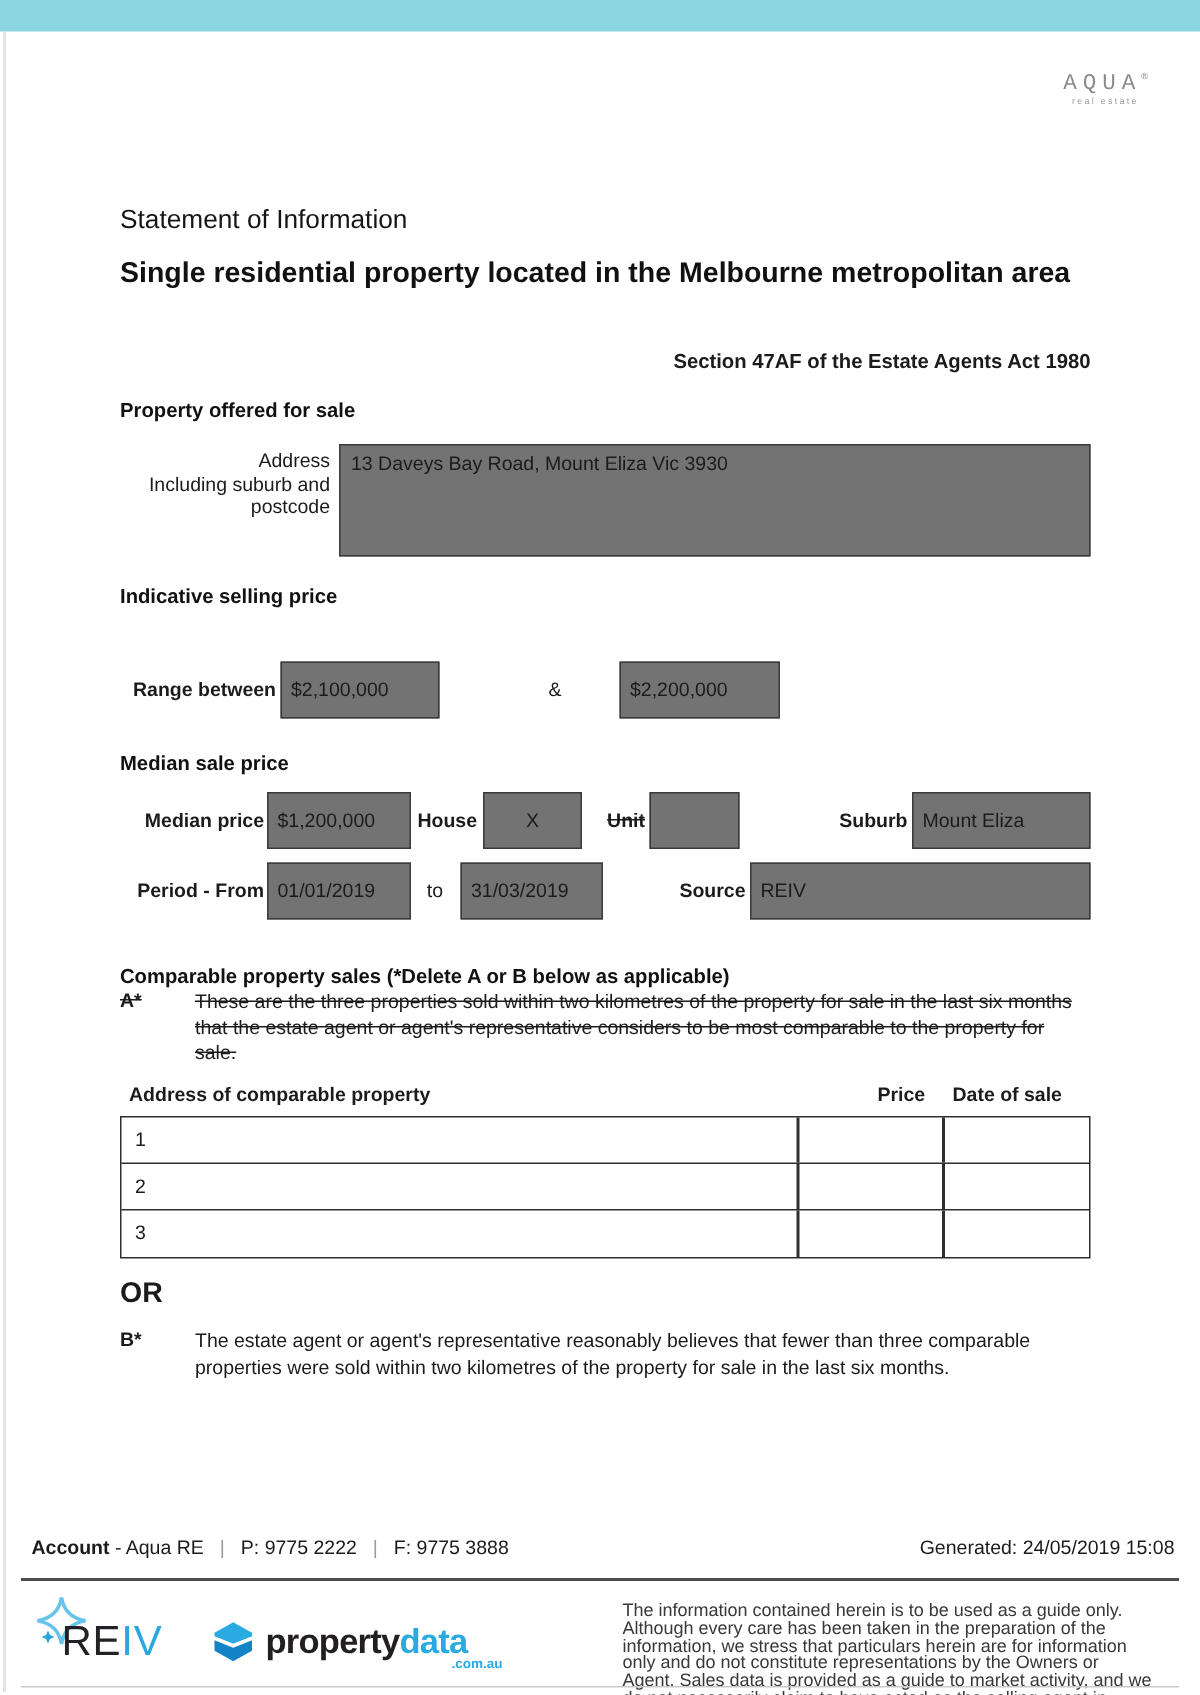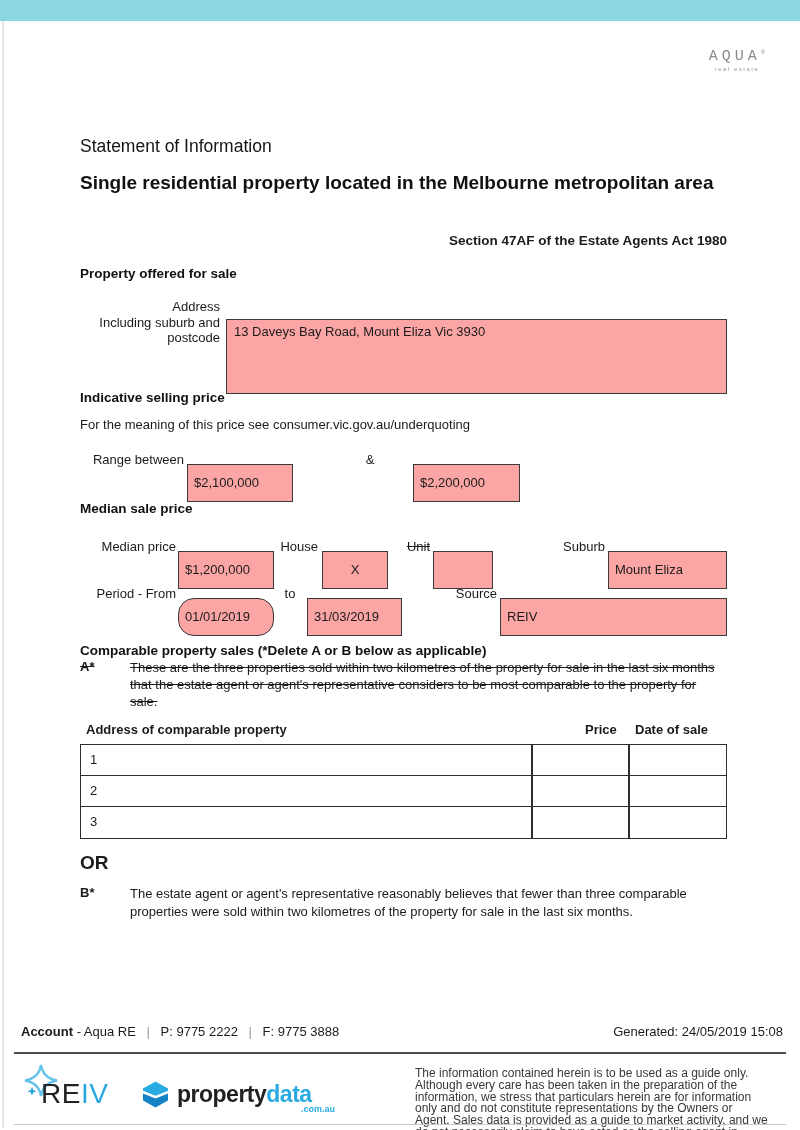--- a/index.html
+++ b/index.html
@@ -20,49 +20,49 @@
 
   .doc-type { left:80px; top:136px; font-size:17.5px; color:#151515; }
   .main-title { left:80px; top:170px; width:656px; font-size:19px; font-weight:bold; line-height:25px; color:#111; }
   .section-ref { left:80px; top:233px; width:647px; text-align:right; font-size:13.5px; font-weight:bold; }
 
   .h-bold { font-size:13.5px; font-weight:bold; color:#111; }
   .txt { font-size:13px; color:#1b1b1b; }
 
   .h-property { left:80px; top:266px; }
   .addr-label { left:70px; top:299px; width:150px; text-align:right; font-size:13px; line-height:15.5px; }
-  .box { border:1.5px solid #3a3a3a; background:#fca5a5;margin-top:23px; }
+  .box { border:1.5px solid #3a3a3a; background:#737373; }
   .addr-box { left:226px; top:296px; width:501px; height:75px; }
   .addr-box .val { padding:4px 7px; font-size:13px; }
 
   .h-indicative { left:80px; top:390px; }
   .note { left:80px; top:417px; }
 
   .row-lh { line-height:38px; font-size:13px; }
-  .lbl-right { text-align:right; }
+  .lbl-right { text-align:right;font-weight:bold; }
   .range-label { left:80px; top:441px; width:104px; }
   .box-38 { height:38px; }
   .box-val { font-size:13px; line-height:35px; padding-left:6px; white-space:nowrap; }
   .range-box1 { left:187px; top:441px; width:106px; }
   .range-amp { left:355px; top:441px; width:30px; text-align:center; }
   .range-box2 { left:413px; top:441px; width:107px; }
 
   .h-median { left:80px; top:501px; }
   .median-label { left:80px; top:528px; width:96px; }
   .median-box { left:178px; top:528px; width:96px; }
   .house-label { left:268px; top:528px; width:50px; }
   .house-box { left:322px; top:528px; width:66px; text-align:center; }
   .house-box .box-val { padding-left:0; }
   .unit-label { left:392px; top:528px; width:38px; text-decoration:line-through; }
   .unit-box { left:433px; top:528px; width:60px; }
   .suburb-label { left:538px; top:528px; width:67px; }
   .suburb-box { left:608px; top:528px; width:119px; }
 
   .period-label { left:72px; top:575px; width:104px; }
-  .period-box1 { left:178px; top:575px; width:96px;border-radius:16px; }
+  .period-box1 { left:178px; top:575px; width:96px; }
   .to-label { left:276px; top:575px; width:28px; text-align:center; }
   .period-box2 { left:307px; top:575px; width:95px; }
   .source-label { left:428px; top:575px; width:69px; }
   .source-box { left:500px; top:575px; width:227px; }
 
   .h-comparable { left:80px; top:630px;margin-top:13px; }
   .opt-a-label { left:80px; top:659px; font-size:13px; font-weight:bold; text-decoration:line-through; }
   .opt-a-text { left:130px; top:659px; width:588px; line-height:17px; text-decoration:line-through; }
 
   .tbl-head { top:722px; font-size:13px; font-weight:bold; }
@@ -124,21 +124,20 @@
   <div class="abs addr-label">
     <div>Address</div>
     <div>Including suburb and</div>
     <div>postcode</div>
   </div>
   <div class="abs box addr-box">
     <div class="val">13 Daveys Bay Road, Mount Eliza Vic 3930</div>
   </div>
 
   <div class="abs h-bold h-indicative">Indicative selling price</div>
-  <div class="abs txt note">For the meaning of this price see consumer.vic.gov.au/underquoting</div>
   <div class="abs row-lh lbl-right range-label">Range between</div>
   <div class="abs box box-38 range-box1">
     <div class="box-val">$2,100,000</div>
   </div>
   <div class="abs row-lh range-amp">&amp;</div>
   <div class="abs box box-38 range-box2">
     <div class="box-val">$2,200,000</div>
   </div>
 
   <div class="abs h-bold h-median">Median sale price</div>

